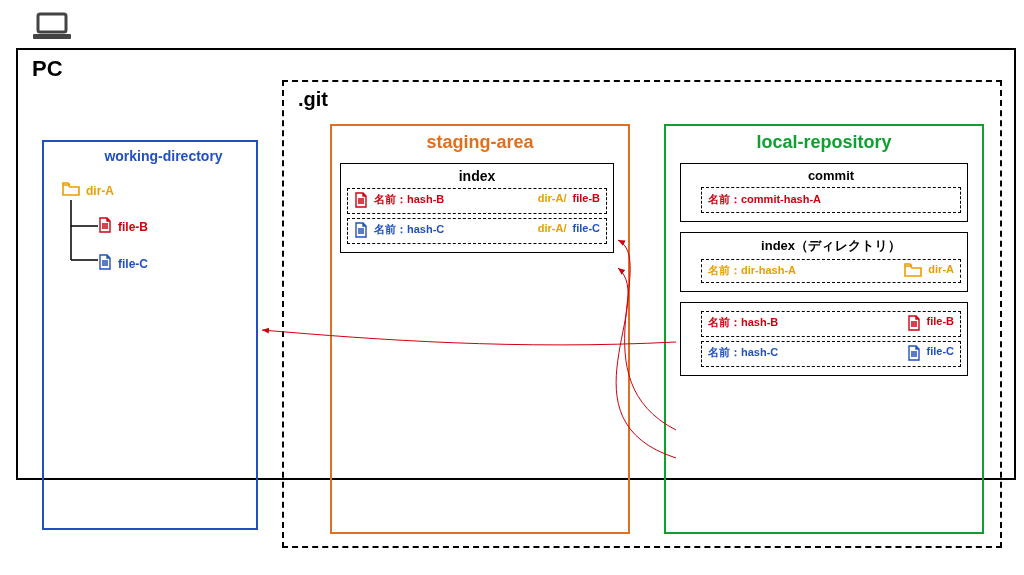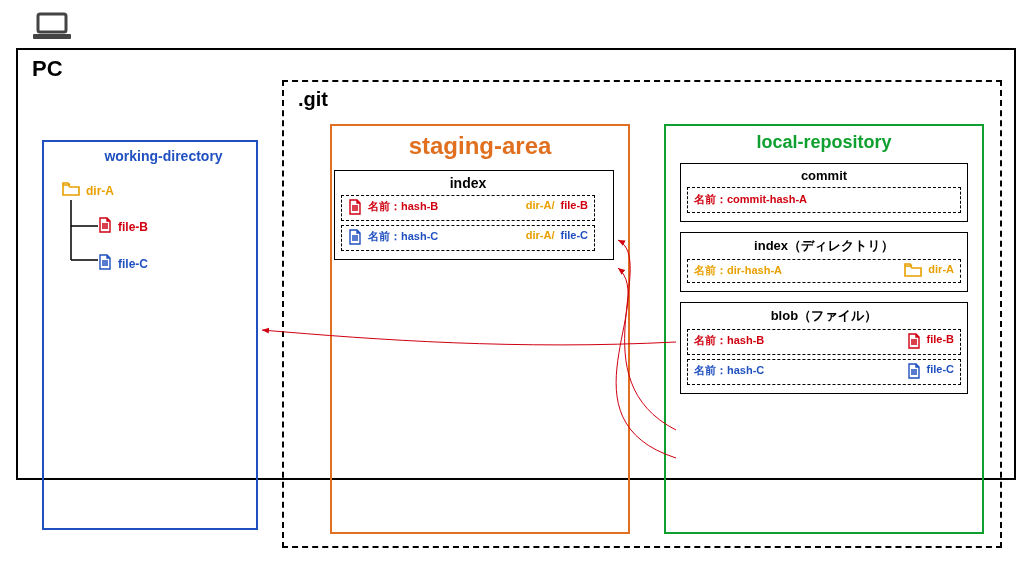--- a/index.html
+++ b/index.html
@@ -62,27 +62,27 @@
   .staging-box {
     position: absolute;
     border: 2px solid #e07020;
     left: 46px; top: 42px;
     width: 300px; height: 410px;
   }
   .staging-title {
     color: #e07020;
     font-weight: bold;
     text-align: center;
-    font-size: 24px;
+    font-size: 18px;
     margin-top: 6px;
   }
   .index-box {
     border: 1.5px solid #000;
-    margin: 10px 14px 0 2px;
-    padding: 4px 18px 8px 6px;
+    margin: 10px 14px 0 8px;
+    padding: 4px 6px 8px 6px;
   }
   .index-title {
     text-align: center;
     font-weight: bold;
     font-size: 14px;
     margin-bottom: 4px;
   }
   .dashed-row {
     border: 1.5px dashed #000;
     padding: 3px 6px;
@@ -102,21 +102,21 @@
   .local-title {
     color: #10a030;
     font-weight: bold;
     text-align: center;
     font-size: 18px;
     margin-top: 6px;
   }
   .sub-box {
     border: 1.5px solid #000;
     margin: 10px 14px 0 14px;
-    padding: 4px 6px 8px 6px;
+    padding: 4px 6px 8px 20px;
   }
   .sub-title {
     text-align: center;
     font-weight: bold;
     font-size: 13px;
     margin-bottom: 4px;
   }
   .c-red { color: #d00010; }
   .c-blue { color: #2050c0; }
   .c-orange { color: #e8a000; }
@@ -223,21 +223,20 @@
           <span>
             <svg width="18" height="14" viewBox="0 0 18 14">
                 <path d="M1 3 L6 3 L8 5 L17 5 L17 13 L1 13 Z M1 3 L1 1 L6 1 L8 3" fill="none" stroke="#e8a000" stroke-width="1.6"></path>
               </svg>
           </span>
           <span class="c-orange">dir-A</span>
         </div>
       </div>
 
       <div class="sub-box">
-        <div class="sub-title">blob（ファイル）</div>
         <div class="dashed-row">
           <span class="c-red">名前：hash-B</span>
           <span style="flex:1"></span>
           <span>
             <svg width="14" height="16" viewBox="0 0 14 16">
                 <path d="M2 1 L9 1 L12 4 L12 15 L2 15 Z M9 1 L9 4 L12 4 M4 7 L10 7 M4 9 L10 9 M4 11 L10 11" fill="none" stroke="#d00010" stroke-width="1.4"></path>
               </svg>
           </span>
           <span class="c-red">file-B</span>
         </div>

